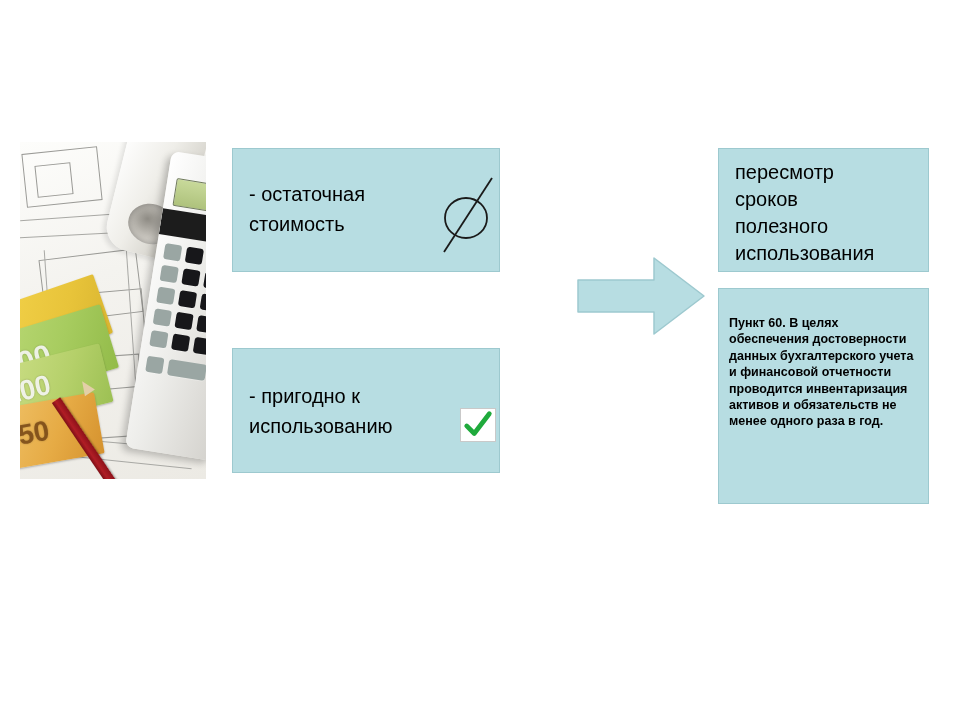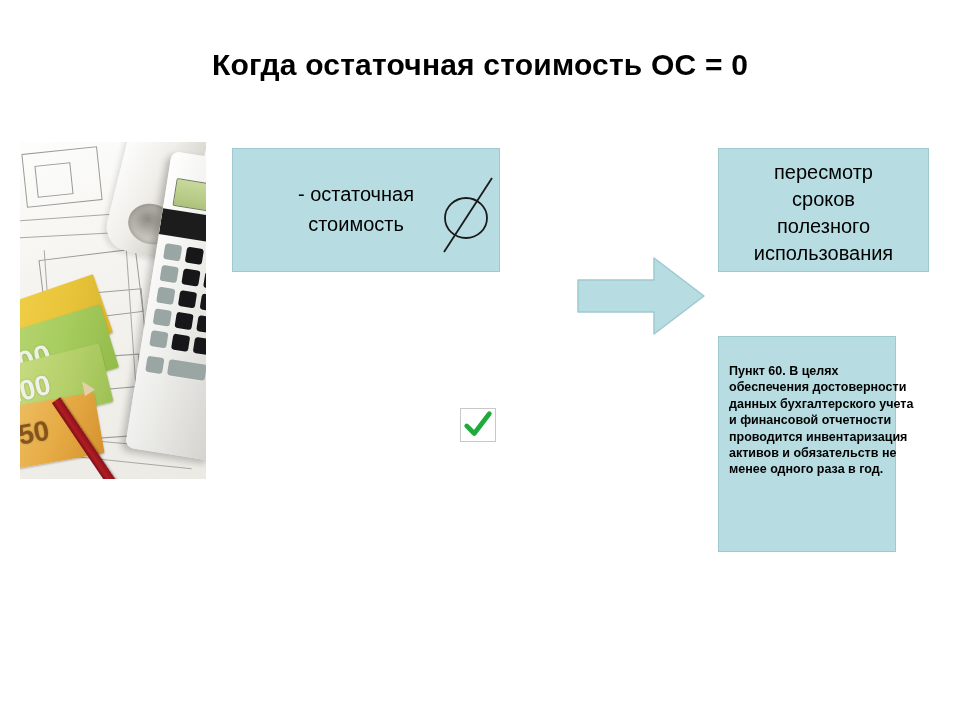--- a/index.html
+++ b/index.html
@@ -182,23 +182,23 @@
 
   
   .cbox {
     position: absolute;
     background: #b7dde2;
     border: 1px solid #9dc9cf;
     box-sizing: border-box;
   }
   .cbox-text {
     position: absolute;
-    left: 0;
+    left: 16px;
     width: 100%;
-    text-align: center;
+    text-align: left;
     color: #000000;
     font-size: 20px;
     line-height: 30px;
     white-space: pre-line;
   }
 
   
   #box-residual {
     left: 232px;
     top: 148px;
@@ -261,42 +261,40 @@
   #box-review .cbox-text {
     top: 10px;
     font-size: 20px;
     line-height: 27px;
   }
 
   
   #box-clause {
     left: 718px;
     top: 288px;
-    width: 178px;
+    width: 211px;
     height: 216px;
-    margin-top: 48px;
   }
   #box-clause .clause-text {
     position: absolute;
     left: 10px;
     top: 26px;
     width: 192px;
     text-align: left;
     font-size: 12.5px;
     line-height: 16.4px;
     font-weight: bold;
     color: #000000;
   }
 </style>
 </head>
 <body>
 
 <div id="slide">
 
-  <div class="slide-title">Когда остаточная стоимость ОС = 0</div>
 
   <div class="photo">
     <div class="paper-base"></div>
 
     <div class="bp" style="left:4px;  top:8px;   width:74px;  height:52px;  transform:rotate(-6deg);"></div>
     <div class="bp" style="left:16px; top:22px;  width:34px;  height:30px;  transform:rotate(-6deg);"></div>
     <div class="bp-thin" style="left:0px;   top:74px;  width:120px; transform:rotate(-4deg);"></div>
     <div class="bp-thin" style="left:-4px;  top:92px;  width:128px; transform:rotate(-3deg);"></div>
     <div class="bp" style="left:22px; top:112px; width:96px;  height:62px;  transform:rotate(-7deg);"></div>
     <div class="bp" style="left:36px; top:150px; width:88px;  height:96px;  transform:rotate(-5deg);"></div>
@@ -348,20 +346,24 @@
 
   <div class="cbox" id="box-residual">
     <div class="cbox-text">- остаточная
 стоимость</div>
   </div>
   <svg id="zero-glyph" viewBox="0 0 62 86">
     <ellipse cx="28" cy="46" rx="21" ry="20" fill="none" stroke="#1a1a1a" stroke-width="1.8"></ellipse>
     <line x1="6" y1="80" x2="54" y2="6" stroke="#1a1a1a" stroke-width="1.8"></line>
   </svg>
 
+  <div class="cbox" id="box-usable">
+    <div class="cbox-text">- пригодно к
+использованию</div>
+  </div>
   <div id="check-mark">
     <svg viewBox="0 0 36 34" width="34" height="32" style="display:block;">
       <path d="M6 18 L14 26 L30 5" fill="none" stroke="#1faa3c" stroke-width="5" stroke-linecap="round" stroke-linejoin="round"></path>
     </svg>
   </div>
 
   <svg id="flow-arrow" viewBox="0 0 130 80">
     <polygon points="2,24 78,24 78,2 128,40 78,78 78,56 2,56" fill="#b7dde2" stroke="#9dc9cf" stroke-width="1.5" stroke-linejoin="round"></polygon>
   </svg>
 

